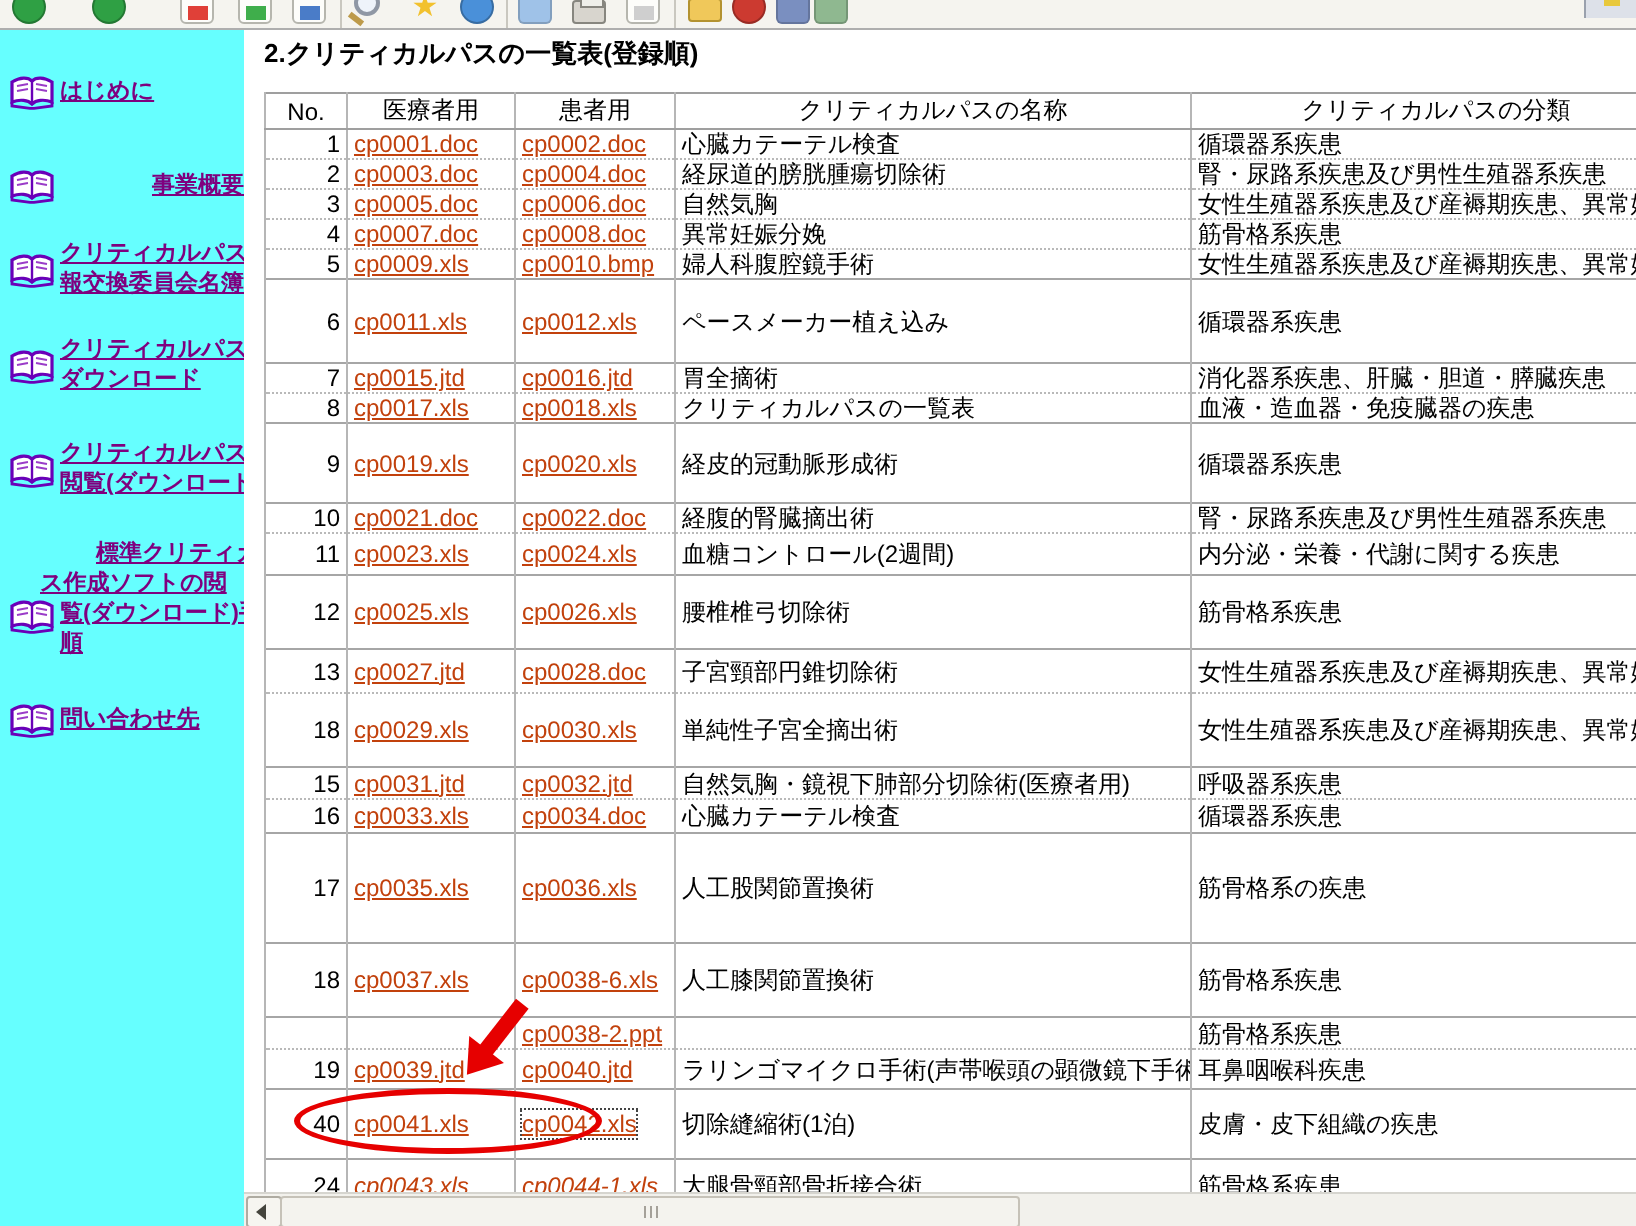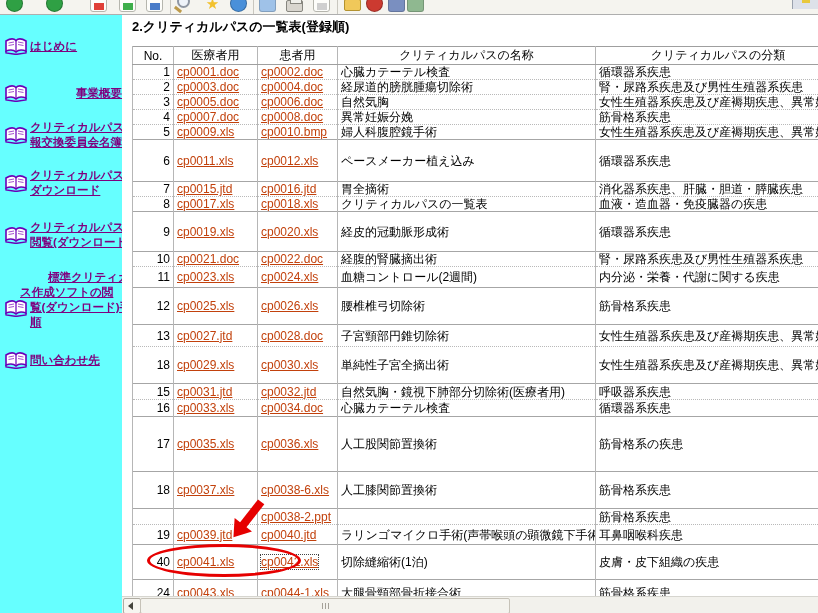--- a/index.html
+++ b/index.html
@@ -35,21 +35,21 @@
   .main{position:absolute;left:122px;top:15px;width:696px;height:598px;background:#ffffff;overflow:hidden;z-index:2;}
   .page-title{position:absolute;left:10px;top:3px;font-size:13px;font-weight:bold;color:#000;white-space:nowrap;}
   
   table.cp{position:absolute;left:10px;top:31px;border-collapse:collapse;table-layout:fixed;width:708px;border:1px solid #9f9f9f;}
   table.cp th{font-weight:normal;font-size:12px;text-align:center;height:17px;border-left:1px solid #b6b6b6;border-bottom:1px solid #9f9f9f;padding:0 3px;white-space:nowrap;overflow:hidden;}
   table.cp td{font-size:12px;line-height:14px;padding:0 3px;border-left:1px solid #b6b6b6;vertical-align:middle;white-space:nowrap;overflow:hidden;color:#000;}
   tr.sep-dotted td{border-top:1px dotted #b9b9b9;}
   tr.sep-solid td{border-top:1px solid #a6a6a6;}
   td.c-no{text-align:right;padding-right:5px;}
   a.file-link{color:#c2410c;text-decoration:underline;cursor:pointer;}
-  a.file-link.plain{text-decoration:none;}
+  a.file-link.plain{text-decoration:none;font-style:italic;}
   a.file-link.focus{outline:1px dotted #444;}
   
   .hscroll{position:absolute;left:0;bottom:0;width:696px;height:16px;background:#f2f1ec;border-top:1px solid #d6d5cf;z-index:4;}
   .hbtn{position:absolute;left:1px;top:1px;width:16px;height:14px;background:#f6f5f0;border:1px solid #aeaba1;border-radius:2px;cursor:pointer;}
   .hbtn:after{content:"";position:absolute;left:4px;top:3px;width:0;height:0;border-top:4px solid transparent;border-bottom:4px solid transparent;border-right:5px solid #44443c;}
   .hthumb{position:absolute;left:18px;top:1px;width:368px;height:14px;background:#f4f3ee;border:1px solid #c6c2b8;border-radius:2px;cursor:pointer;}
   .hthumb:after{content:"";position:absolute;left:50%;top:4px;width:1px;height:6px;background:#a5a199;box-shadow:-3px 0 0 #a5a199,3px 0 0 #a5a199;}
   
   .red-ellipse{position:absolute;left:147px;top:544px;width:148px;height:27px;border:3px solid #e60000;border-radius:50%;z-index:9;pointer-events:none;}
   .red-arrow{position:absolute;left:224px;top:509px;width:46px;height:22px;transform:rotate(128deg);z-index:9;pointer-events:none;}

